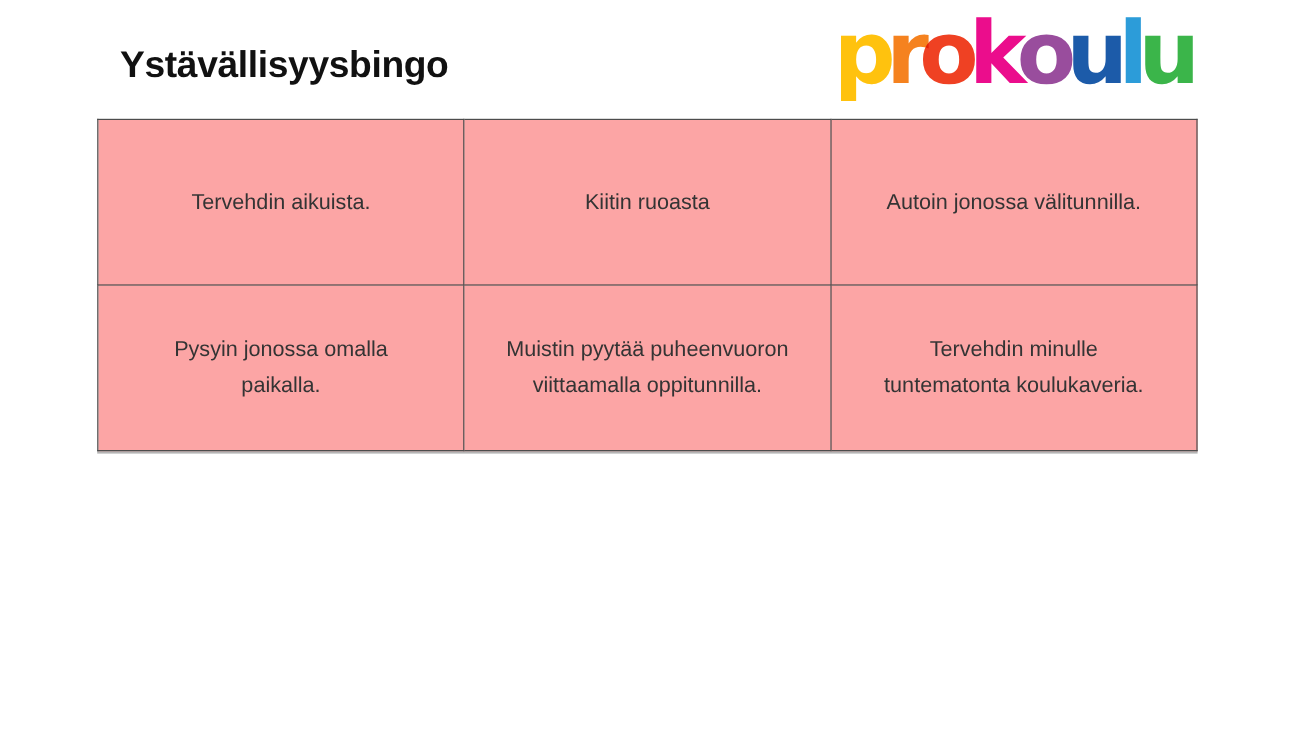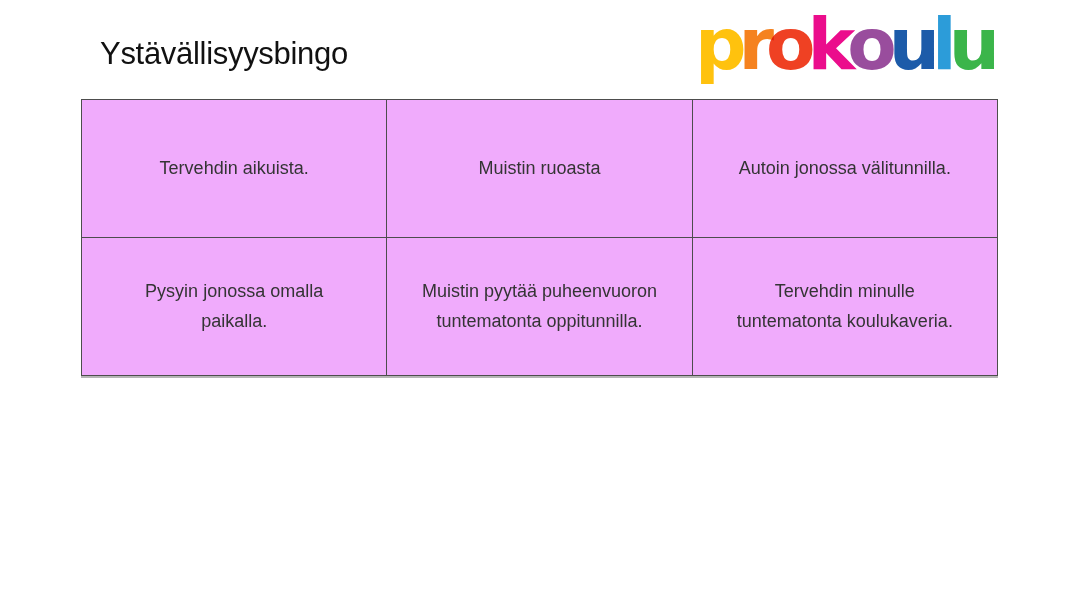--- a/index.html
+++ b/index.html
@@ -10,21 +10,21 @@
     background: #ffffff;
     overflow: hidden;
     font-family: "Liberation Sans", sans-serif;
   }
 
   .page-title {
     position: absolute;
     left: 100px;
     top: 36px;
     font-size: 31px;
-    font-weight: normal;
+    font-weight: bold;
     color: #111111;
     letter-spacing: -0.3px;
   }
 
   .logo {
     position: absolute;
     top: -6px;
     right: 80px;
     height: 100px;
     display: flex;
@@ -54,21 +54,21 @@
     box-shadow: 0 2px 0 rgba(120,120,120,0.55);
   }
   table.bingo td {
     border: 1px solid var(--border-color, #4d4d4d);
     text-align: center;
     vertical-align: middle;
     font-size: 18px;
     line-height: 1.65;
     color: #343434;
     padding: 0 30px;
-    background: #f0abfc;
+    background: #fca5a5;
   }
   tr.row-a td { height: 137px; }
   tr.row-b td { height: 137px; }
   tr.row-c td { height: 152px; padding-bottom: 20px; }
 </style>
 </head>
 <body>
 
 <div class="slide">
 
@@ -82,24 +82,24 @@
     <span style="color: rgb(153, 77, 157);">o</span>
     <span style="color: rgb(28, 91, 169);">u</span>
     <span style="color: rgb(44, 156, 217);">l</span>
     <span style="color: rgb(59, 181, 74);">u</span>
   </div>
 
   <table class="bingo">
     <tbody>
       <tr class="row-a">
         <td>Tervehdin aikuista.</td>
-        <td>Muistin ruoasta</td>
+        <td>Kiitin ruoasta</td>
         <td>Autoin jonossa välitunnilla.</td>
       </tr>
       <tr class="row-b">
         <td>Pysyin jonossa omalla paikalla.</td>
-        <td>Muistin pyytää puheenvuoron tuntematonta oppitunnilla.</td>
+        <td>Muistin pyytää puheenvuoron viittaamalla oppitunnilla.</td>
         <td>Tervehdin minulle tuntematonta koulukaveria.</td>
       </tr>
     </tbody>
   </table>
 
 </div>
 
 </body></html>

